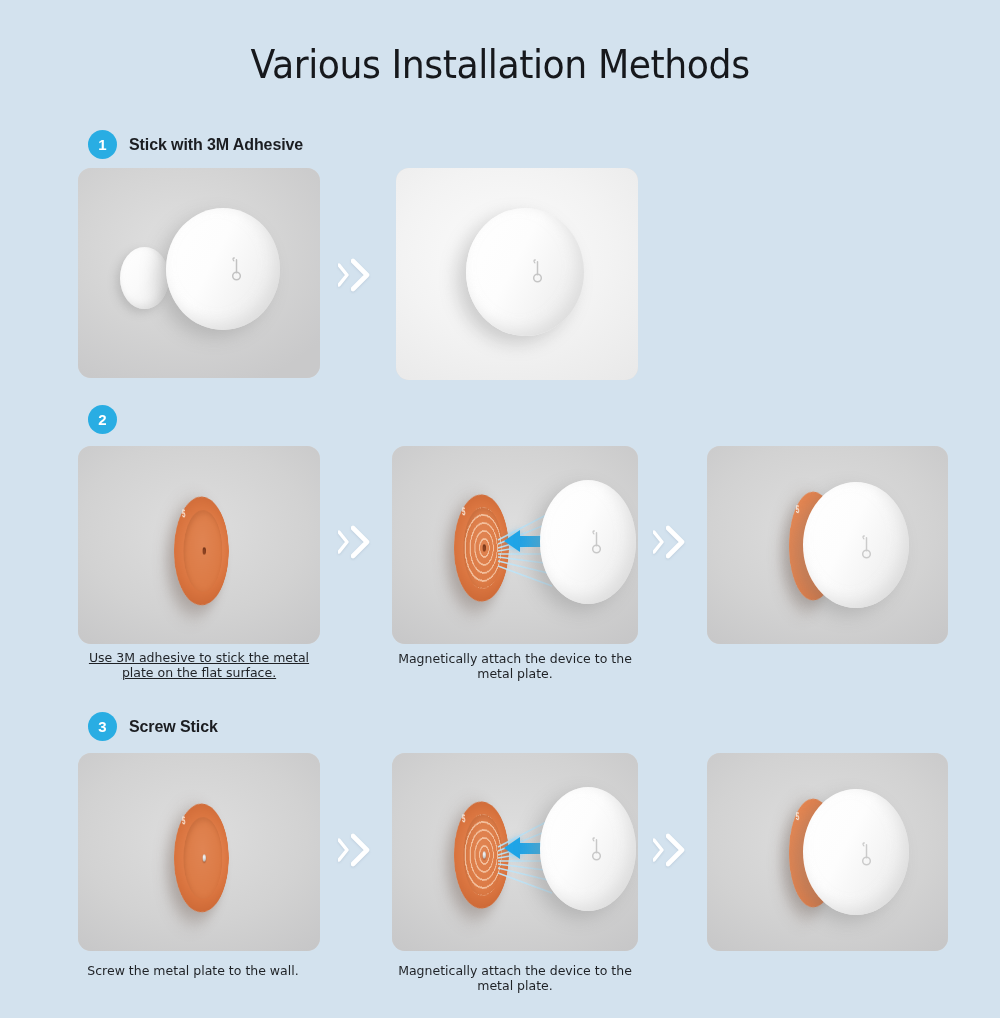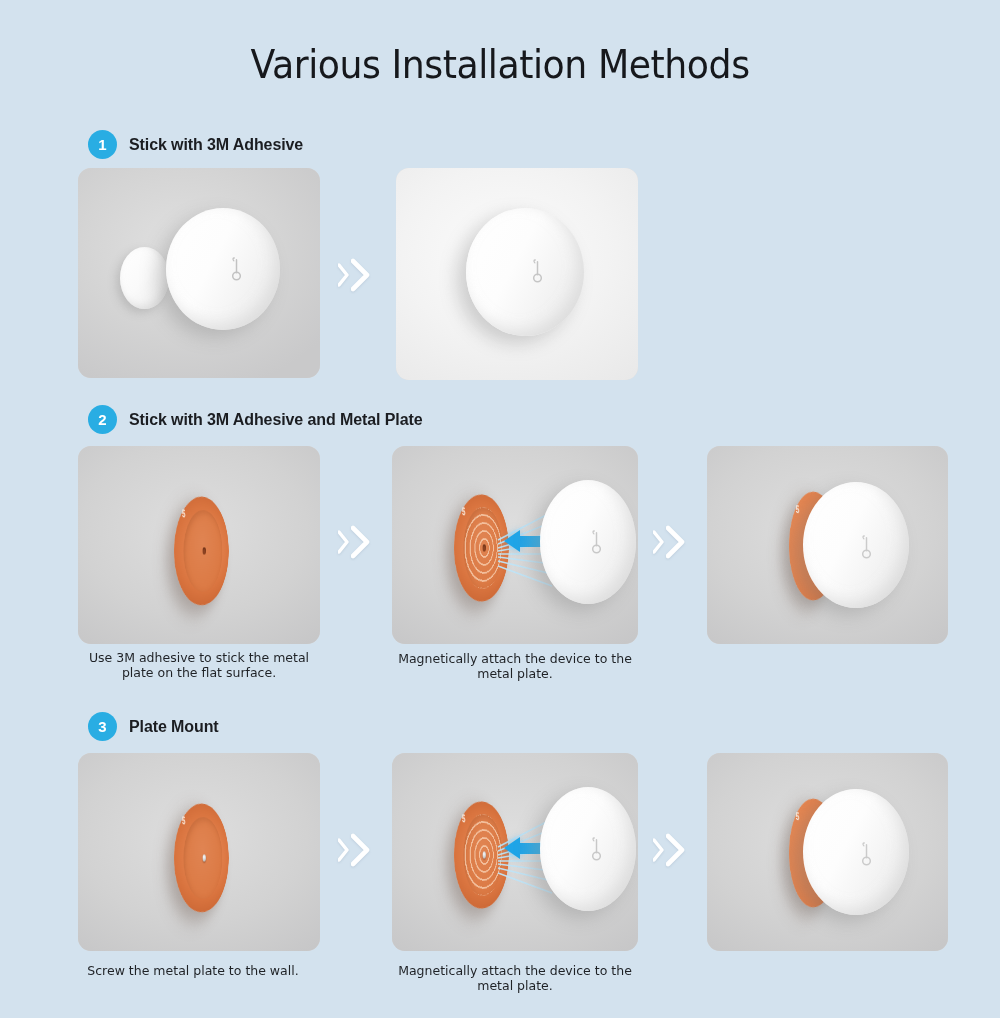--- a/index.html
+++ b/index.html
@@ -271,32 +271,31 @@
     <svg class="therm-icon" style="left:55%; top:40%;" viewBox="0 0 14 28">
       <path d="M7 3 L7 17" stroke="#bdbdbd" stroke-width="1.6" fill="none" stroke-linecap="round"></path>
       <circle cx="7" cy="20.5" r="4.1" fill="none" stroke="#bdbdbd" stroke-width="1.6"></circle>
       <path d="M4.2 4.2 C2.6 2.6 3.1 1 4.6 1.1" stroke="#bdbdbd" stroke-width="1.4" fill="none" stroke-linecap="round"></path>
     </svg>
   </div>
 </div>
 
 <div class="step-head" style="top:405px;">
   <div class="step-badge">2</div>
-  <div class="step-label">Stick with 3M Adhesive and Metal Plate</div>
 </div>
 
 <div class="panel" style="left:78px; top:446px; width:242px; height:198px;">
   <div class="panel-inner wall-gray2"></div>
   <div class="plate" style="left:96px; top:44px; width:112px; height:122px;">
     <div class="plate-dish"></div>
     <div class="plate-hole"></div>
     <div class="plate-num">5</div>
   </div>
 </div>
-<div class="caption" style="left:78px; top:650px; width:242px;">Use 3M adhesive to stick the metal plate on the flat surface.</div>
+<div class="caption" style="left:78px; top:650px; width:242px;text-decoration:underline;">Use 3M adhesive to stick the metal plate on the flat surface.</div>
 
 <div class="chev" style="left:338px; top:525px;">
   <svg width="12" height="26" viewBox="0 0 12 26">
     <path d="M1 3 L9 13 L1 23" fill="none" stroke="#ffffff" stroke-width="3.4" stroke-linecap="round" stroke-linejoin="round"></path>
   </svg>
   <svg width="20" height="34" viewBox="0 0 20 34">
     <path d="M2 3 L16 17 L2 31" fill="none" stroke="#ffffff" stroke-width="4.6" stroke-linecap="round" stroke-linejoin="round"></path>
   </svg>
 </div>
 
@@ -354,21 +353,21 @@
     <svg class="therm-icon" style="left:54%; top:42%;" viewBox="0 0 14 28">
       <path d="M7 3 L7 17" stroke="#c4c4c4" stroke-width="1.6" fill="none" stroke-linecap="round"></path>
       <circle cx="7" cy="20.5" r="4.1" fill="none" stroke="#c4c4c4" stroke-width="1.6"></circle>
       <path d="M4.2 4.2 C2.6 2.6 3.1 1 4.6 1.1" stroke="#c4c4c4" stroke-width="1.4" fill="none" stroke-linecap="round"></path>
     </svg>
   </div>
 </div>
 
 <div class="step-head" style="top:712px;">
   <div class="step-badge">3</div>
-  <div class="step-label">Plate Mount</div>
+  <div class="step-label">Screw Stick</div>
 </div>
 
 <div class="panel" style="left:78px; top:753px; width:242px; height:198px;">
   <div class="panel-inner wall-gray2"></div>
   <div class="plate" style="left:96px; top:44px; width:112px; height:122px;">
     <div class="plate-dish"></div>
     <div class="plate-hole screw"></div>
     <div class="plate-num">5</div>
   </div>
 </div>

